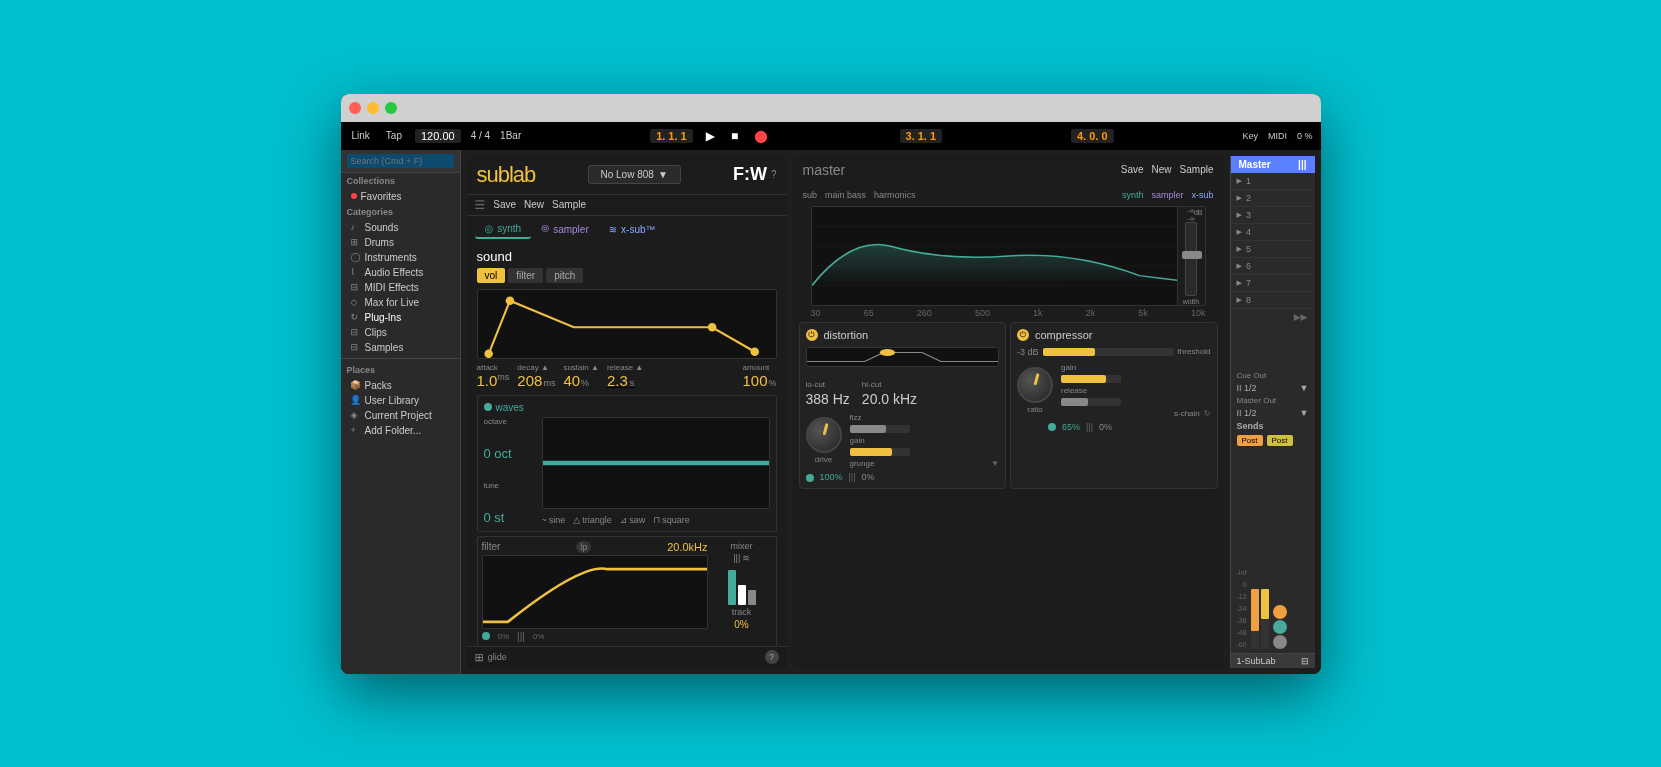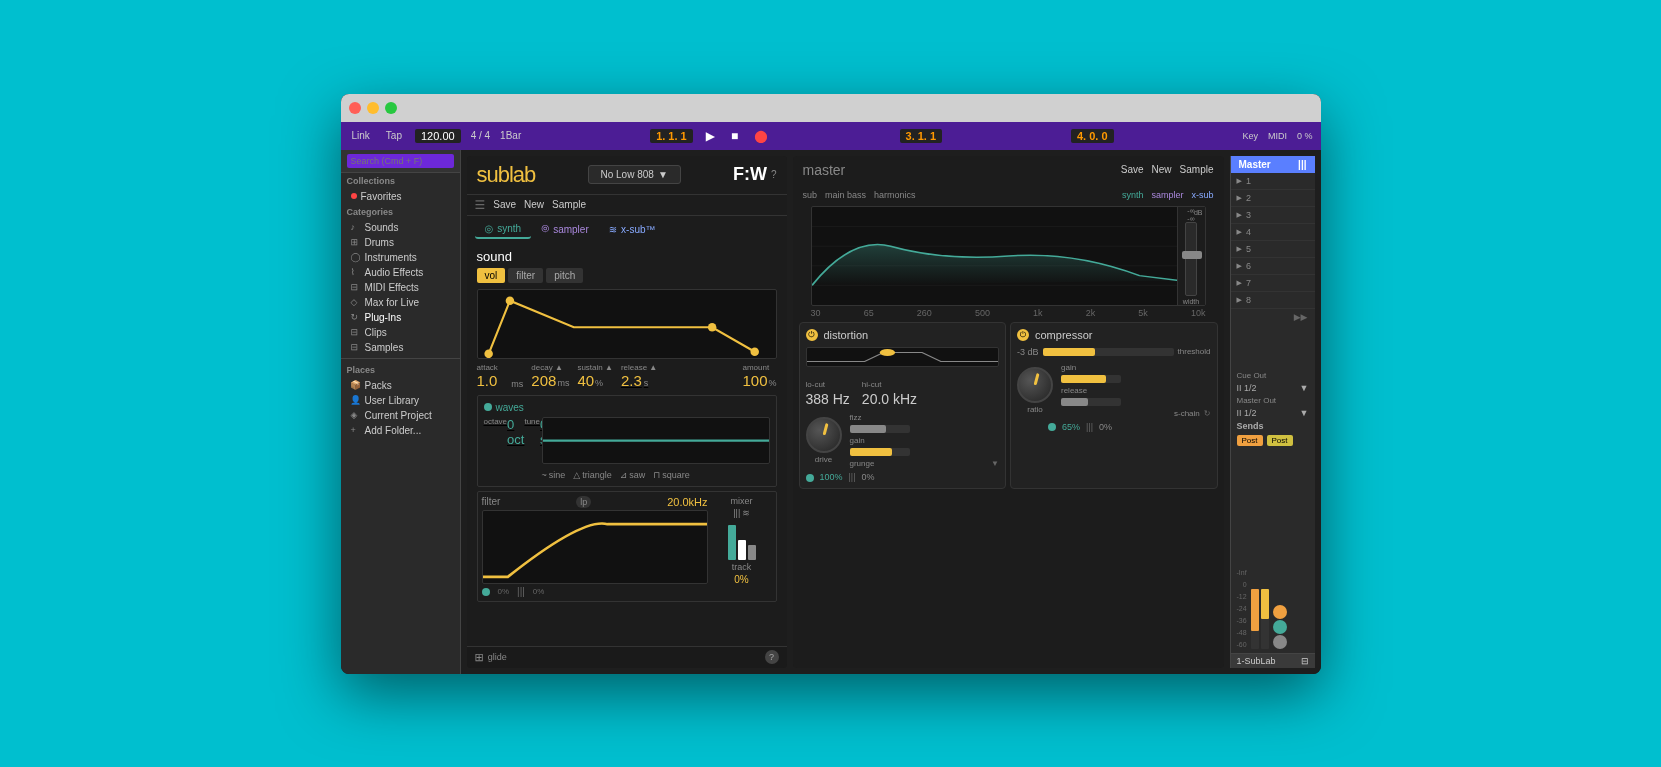--- a/index.html
+++ b/index.html
@@ -37,21 +37,21 @@
       width: 12px; height: 12px;
       border-radius: 50%;
     }
     .dot-red { background: #ff5f57; }
     .dot-yellow { background: #ffbd2e; }
     .dot-green { background: #28c840; }
 
     
     .transport-bar {
       height: 28px;
-      background: #4c1d95;
+      background: #000000;
       display: flex;
       align-items: center;
       padding: 0 8px;
       gap: 10px;
       flex-shrink: 0;
       font-size: 10px;
       color: #ccc;
     }
     .transport-section {
       display: flex;
@@ -103,21 +103,21 @@
       color: #ccc;
       border-right: 1px solid #444;
     }
     .sidebar-search {
       padding: 4px 6px;
       background: #333;
       border-bottom: 1px solid #444;
     }
     .sidebar-search input {
       width: 100%;
-      background: #6d28d9;
+      background: #0c4a6e;
       border: none;
       color: #ccc;
       padding: 2px 4px;
       font-size: 9px;
       border-radius: 2px;
     }
     .sidebar-section-title {
       padding: 3px 6px;
       font-size: 9px;
       color: #888;
@@ -315,24 +315,23 @@
       display: flex;
       align-items: center;
       gap: 4px;
     }
     .waves-content {
       display: flex;
       gap: 8px;
     }
     .waves-controls {
       display: flex;
-      flex-direction: row;
-      gap: 0;
+      flex-direction: column;
+      gap: 20px;
       width: 50px;
-      text-decoration: underline;
     }
     .wave-param-label {
       font-size: 8px;
       color: #888;
     }
     .wave-param-value {
       font-size: 13px;
       color: #4a9;
     }
     .wave-display {
@@ -834,21 +833,21 @@
                 <circle cx="10" cy="60" r="4" fill="#f0c040"></circle>
                 <circle cx="30" cy="10" r="4" fill="#f0c040"></circle>
                 <circle cx="220" cy="35" r="4" fill="#f0c040"></circle>
                 <circle cx="260" cy="58" r="4" fill="#f0c040"></circle>
               </svg>
             </div>
 
             <div class="env-params">
               <div class="env-param">
                 <span class="env-param-label">attack</span>
-                <span style="display:flex;align-items:flex-end;gap:14px;">
+                <span style="display:flex;align-items:flex-start;gap:0;">
                   <span class="env-param-value">1.0</span>
                   <span class="env-param-unit">ms</span>
                 </span>
               </div>
               <div class="env-param">
                 <span class="env-param-label">decay ▲</span>
                 <span style="display:flex;align-items:baseline;gap:1px;">
                   <span class="env-param-value">208</span>
                   <span class="env-param-unit">ms</span>
                 </span>

